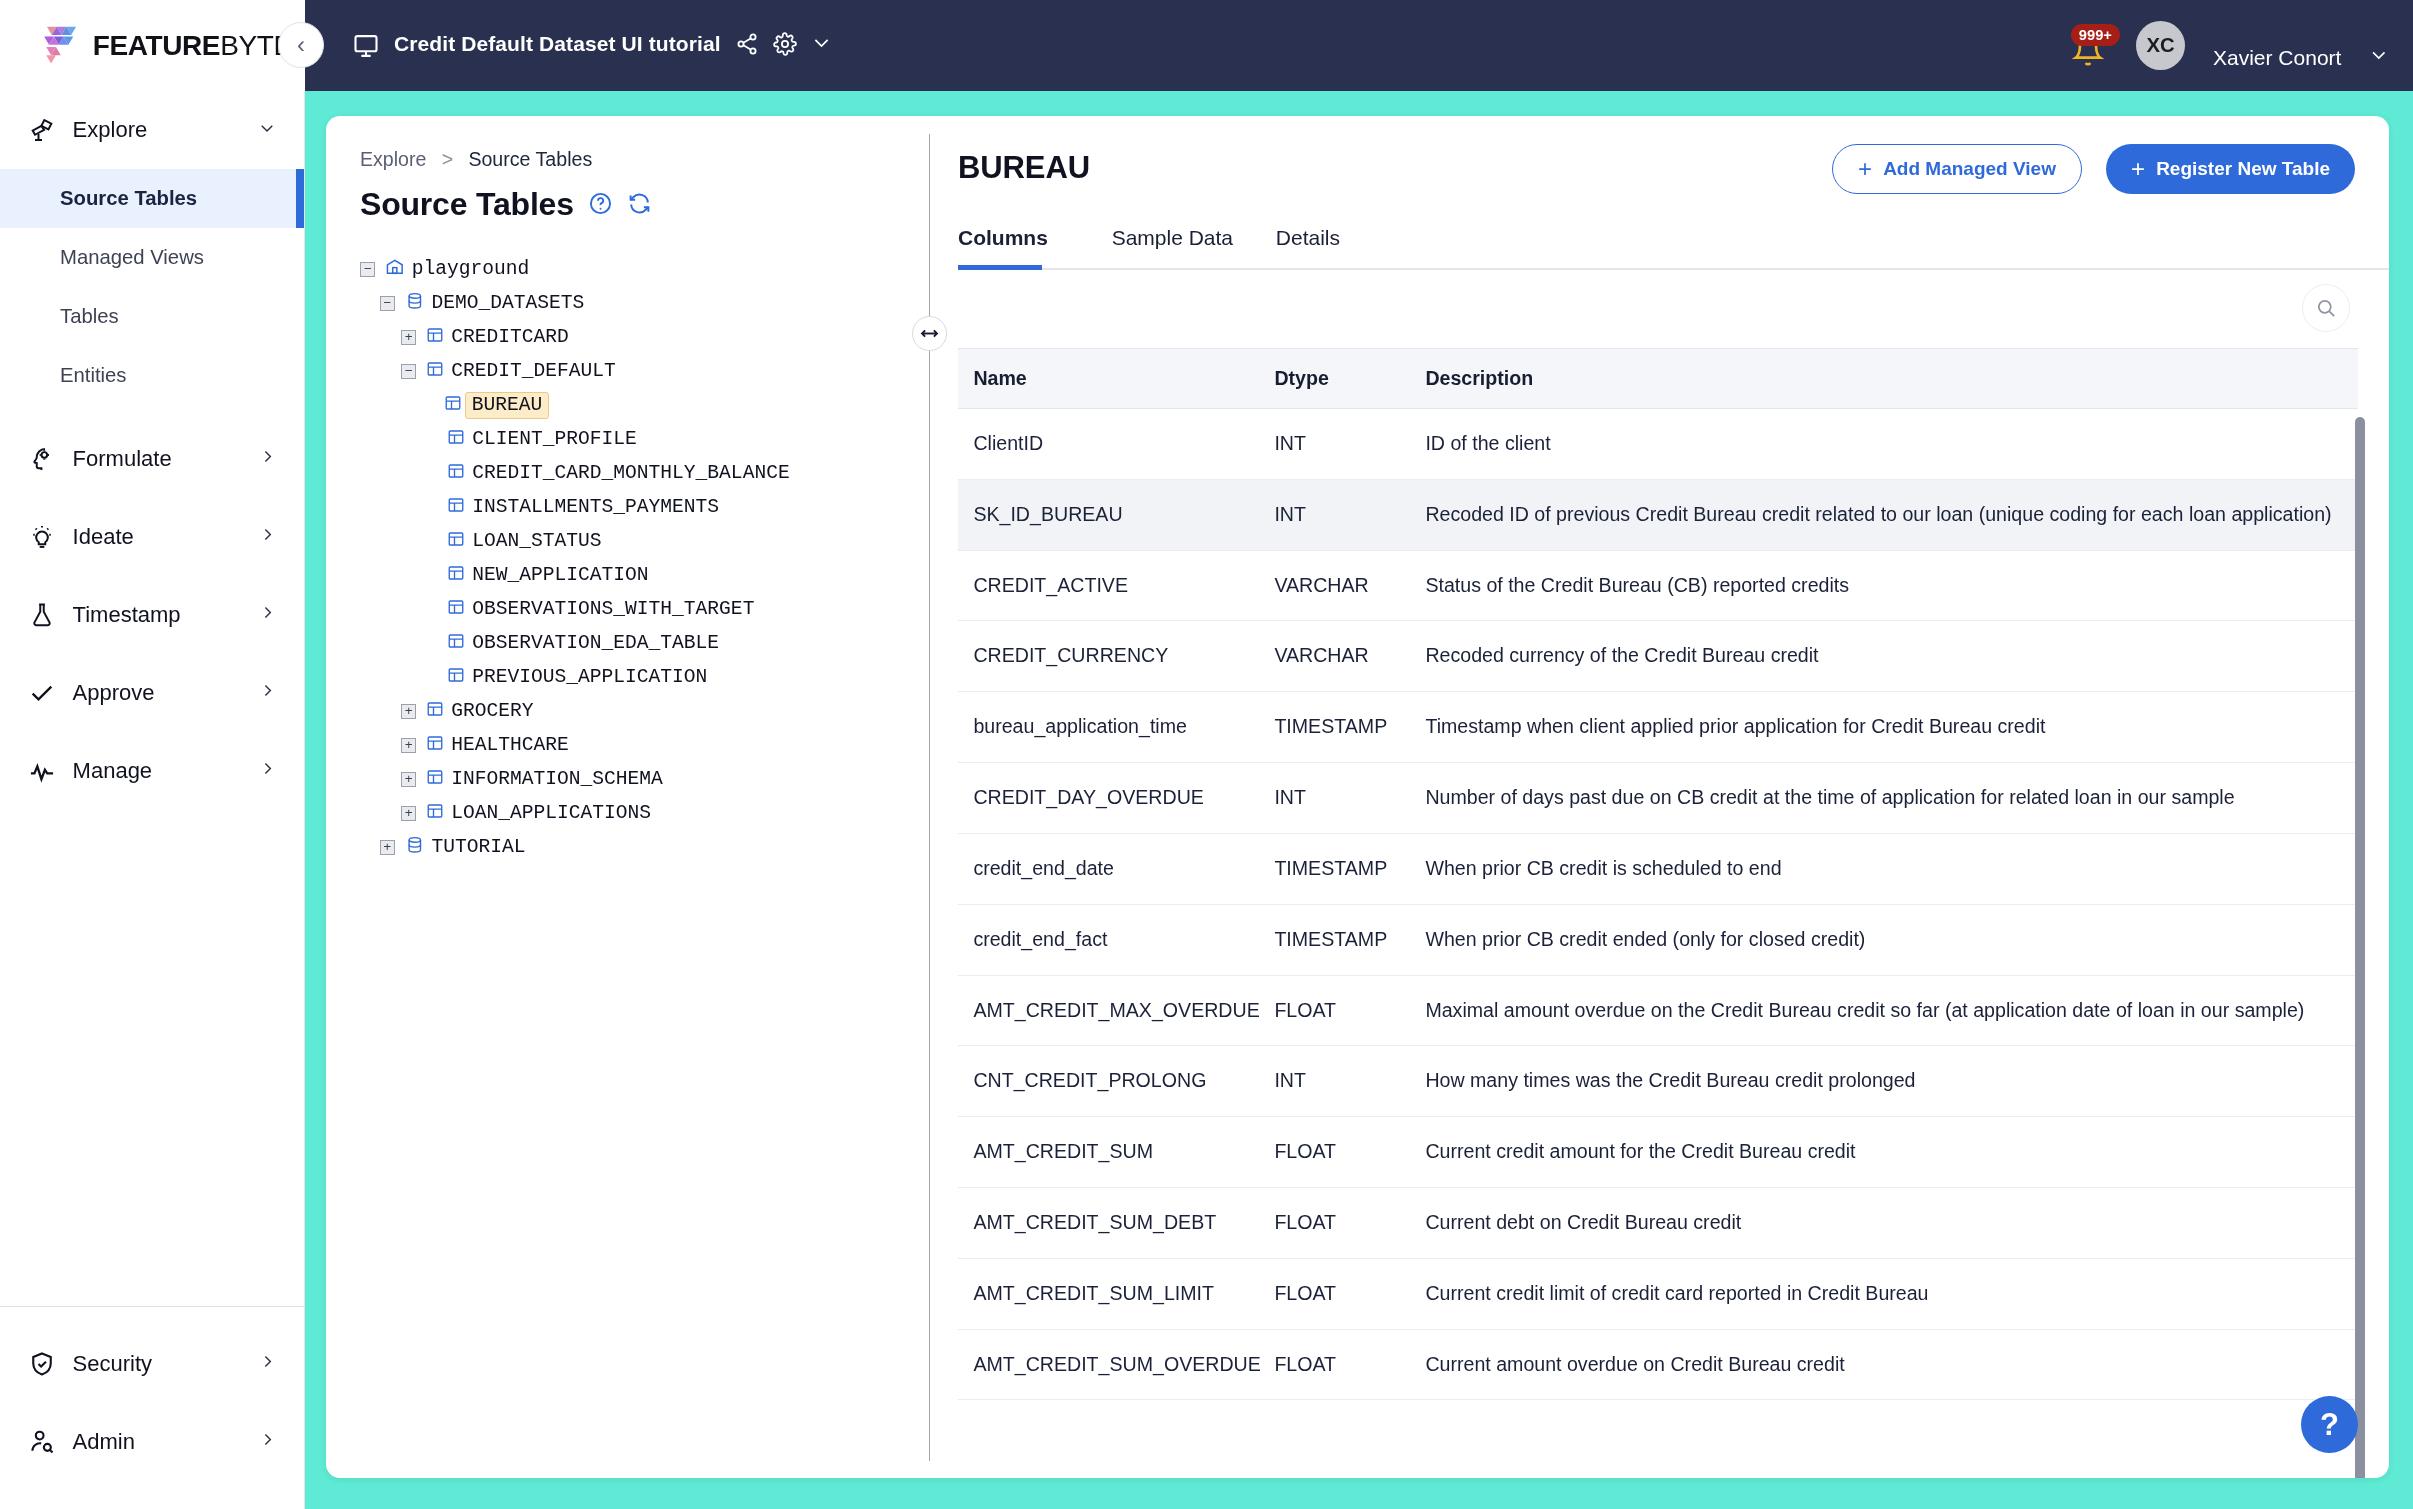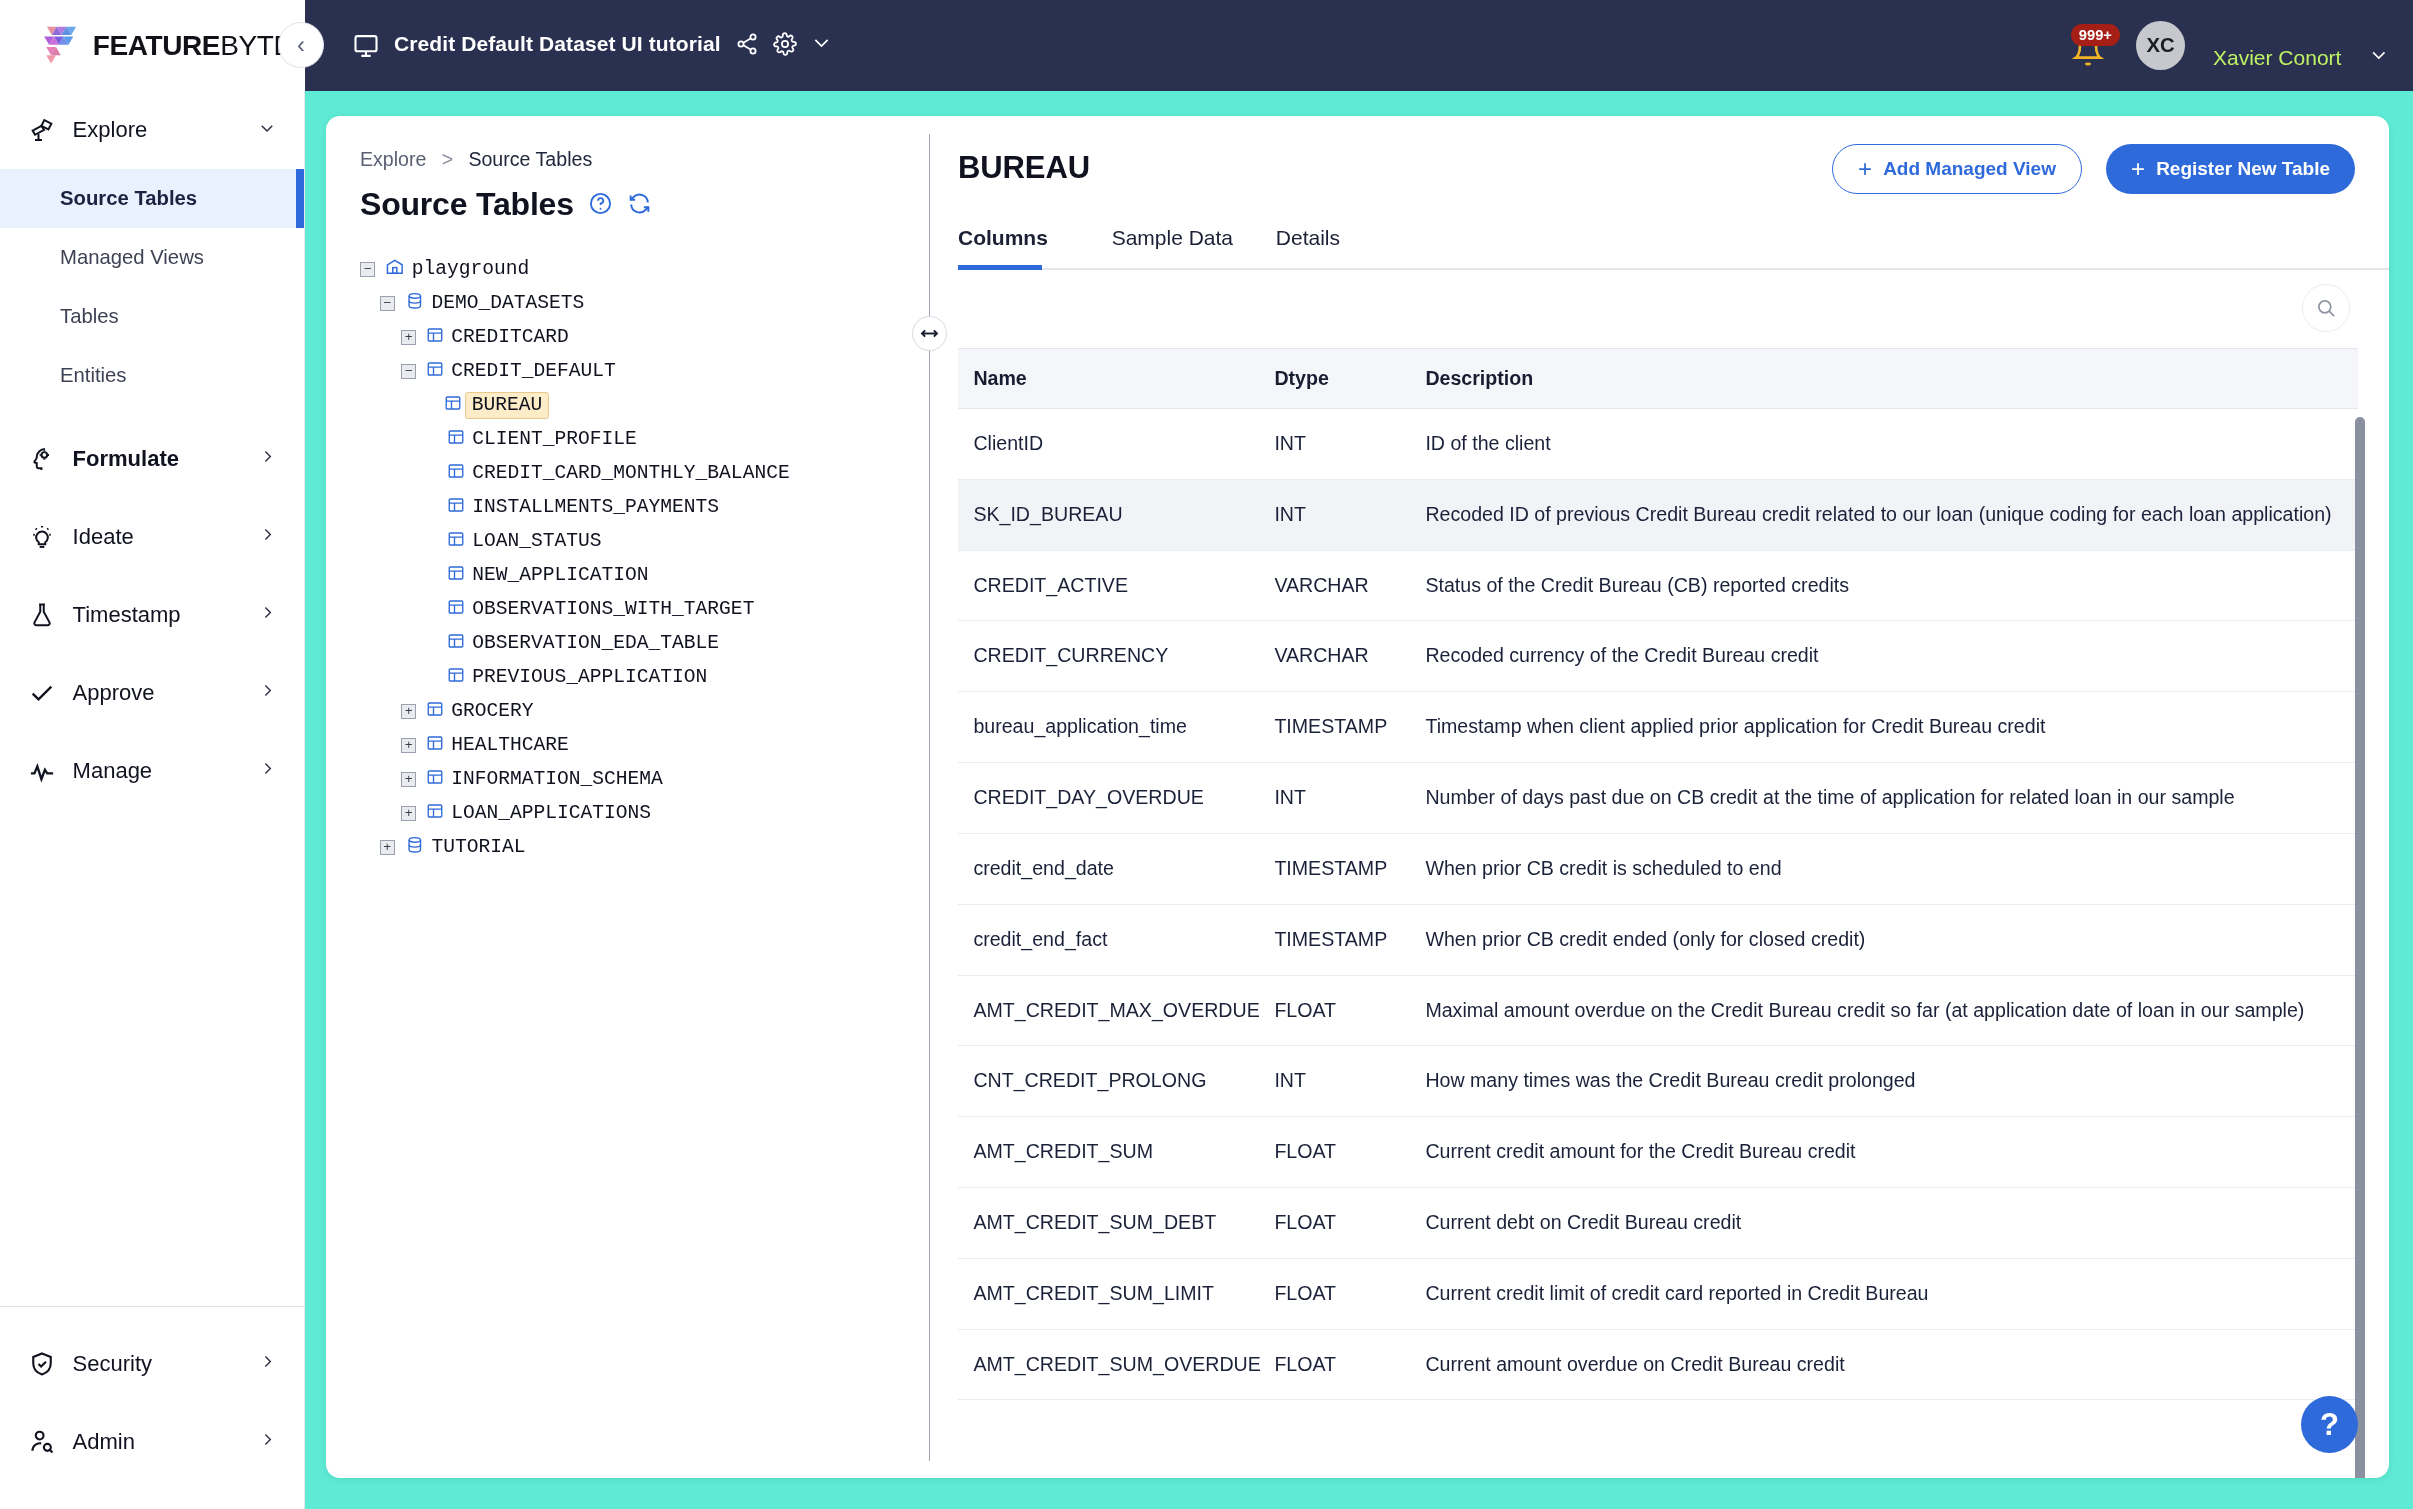--- a/index.html
+++ b/index.html
@@ -41,21 +41,21 @@
   .badge {
     position: absolute; left: 2.1px; top: -2.8px; background: #a61f16; color: #fff;
     border-radius: 17px; font-size: 14.7px; font-weight: 700; padding: 3.5px 7.7px; line-height: 1;
     z-index: 2; white-space: nowrap;
   }
   .avatar {
     width: 49px; height: 49px; border-radius: 50%; background: #c6c8cd;
     display: flex; align-items: center; justify-content: center;
     font-size: 20.3px; font-weight: 700; color: #1b1d26;
   }
-  .uname { color: #bef264; font-size: 21px; font-weight: 400; }
+  .uname { color: #ffffff; font-size: 21px; font-weight: 400; }
   .caret-d { color: #fff; font-size: 18px; }
 
   
   .leftnav {
     position: absolute; top: 91px; left: 0; width: 305px; height: 1418px;
     background: #fff; border-right: 1.4px solid #e3e6ec;
     display: flex; flex-direction: column;
   }
   .nav-top { flex: 1; }
   .nav-bottom { border-top: 1.4px solid #dfe2ea; padding: 18px 0 28px 0; }
@@ -273,21 +273,21 @@
     <div class="subrow">
       <span>Managed Views</span>
     </div>
     <div class="subrow">
       <span>Tables</span>
     </div>
     <div class="subrow">
       <span>Entities</span>
     </div>
 
-    <div class="nav-row" style="margin-top:15.4px;font-weight:bold;">
+    <div class="nav-row" style="margin-top:15.4px;">
       <span class="ico">
         <svg width="28" height="28" viewBox="0 0 24 24" fill="none" stroke="#10121f" stroke-width="1.7">
           <path d="M14.5 3.5a7 7 0 0 0-7 7c0 1.6-1 2.4-1.8 3.3-.5.6-.2 1.4.6 1.5l1.2.2v2.8c0 1 .8 1.7 1.7 1.7h2.3v1.5"></path>
           <circle cx="14" cy="8.5" r="2.4"></circle>
             <path d="M14 5.4v-1M14 12.6v-1M11 8.5h-1M18 8.5h-1"></path>
         </svg>
       </span>
       <span class="lbl">Formulate</span>
       <span class="chev">
         <svg width="17" height="17" viewBox="0 0 24 24" fill="none" stroke="#2d3044" stroke-width="2">

